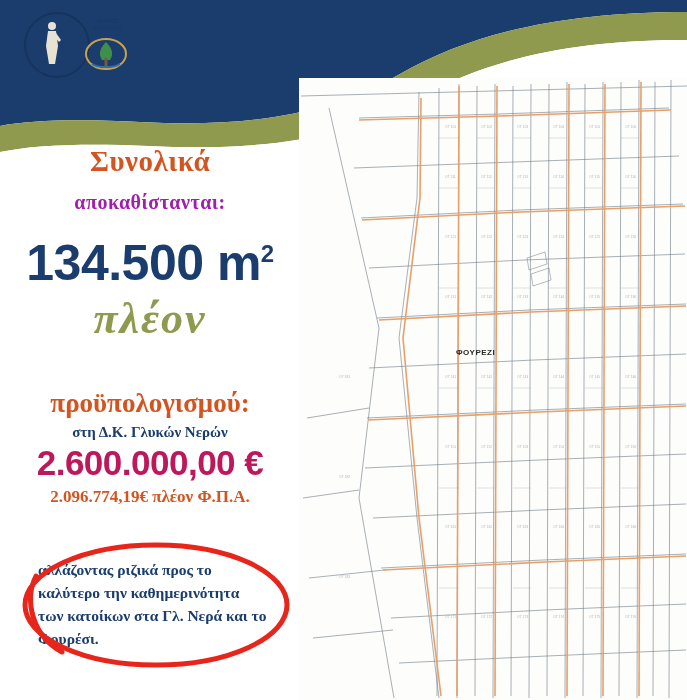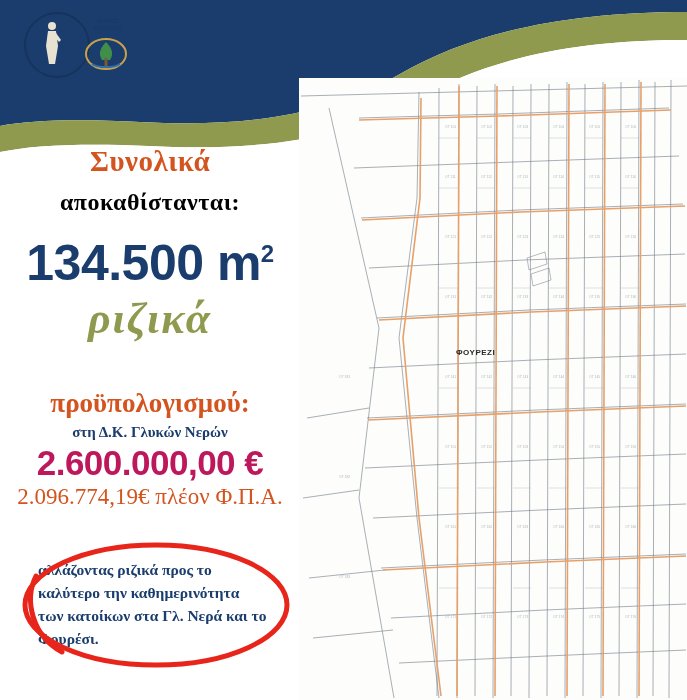--- a/index.html
+++ b/index.html
@@ -80,22 +80,22 @@
     z-index: 5;
   }
   .line-a {
     color: #d4541f;
     font-size: 29px;
     font-weight: bold;
     line-height: 42px;
     letter-spacing: 0.5px;
   }
   .line-b {
-    color: #000000;
-    font-size: 24px;
+    color: #a21caf;
+    font-size: 20px;
     font-weight: bold;
     line-height: 40px;
     letter-spacing: 0.5px;
   }
   .big-number {
     color: #1b3d6e;
     font-size: 50px;
     font-weight: bold;
     line-height: 62px;
     letter-spacing: -0.5px;
@@ -131,22 +131,22 @@
   .budget-amount {
     color: #be185d;
     font-size: 35px;
     font-weight: bold;
     line-height: 42px;
     font-family: "Liberation Sans", sans-serif;
     letter-spacing: -0.5px;
   }
   .budget-net {
     color: #d4541f;
-    font-size: 23px;
-    font-weight: normal;
+    font-size: 17px;
+    font-weight: bold;
     line-height: 26px;
   }
   .slogan {
     position: absolute;
     left: 38px;
     top: 558px;
     width: 230px;
     color: #1b3d6e;
     font-size: 15.5px;
     font-weight: bold;
@@ -219,21 +219,21 @@
       <path d="M8 30 C14 34 30 34 36 30" fill="none" stroke="#2f6fae" stroke-width="2"></path>
     </svg>
   </div>
 
   <div class="left-col">
     <div class="line-a">Συνολικά</div>
     <div class="line-b">αποκαθίστανται:</div>
     <div class="big-number">
       <span>134.500 m</span><sup>2</sup>
     </div>
-    <div class="word-roads">ριζικά</div>
+    <div class="word-roads">πλέον</div>
     <div class="budget-label">προϋπολογισμού:</div>
     <div class="budget-sub">στη Δ.Κ. Γλυκών Νερών</div>
     <div class="budget-amount">2.600.000,00 €</div>
     <div class="budget-net">2.096.774,19€ πλέον Φ.Π.Α.</div>
   </div>
 
   <div class="slogan">αλλάζοντας ριζικά προς το καλύτερο την καθημερινότητα των κατοίκων στα Γλ. Νερά και το Φουρέσι.</div>
 
   <svg class="circle-marker" viewBox="0 0 276 130">
     <ellipse cx="138" cy="65" rx="131" ry="60" fill="none" stroke="#e8251b" stroke-width="5"></ellipse>

